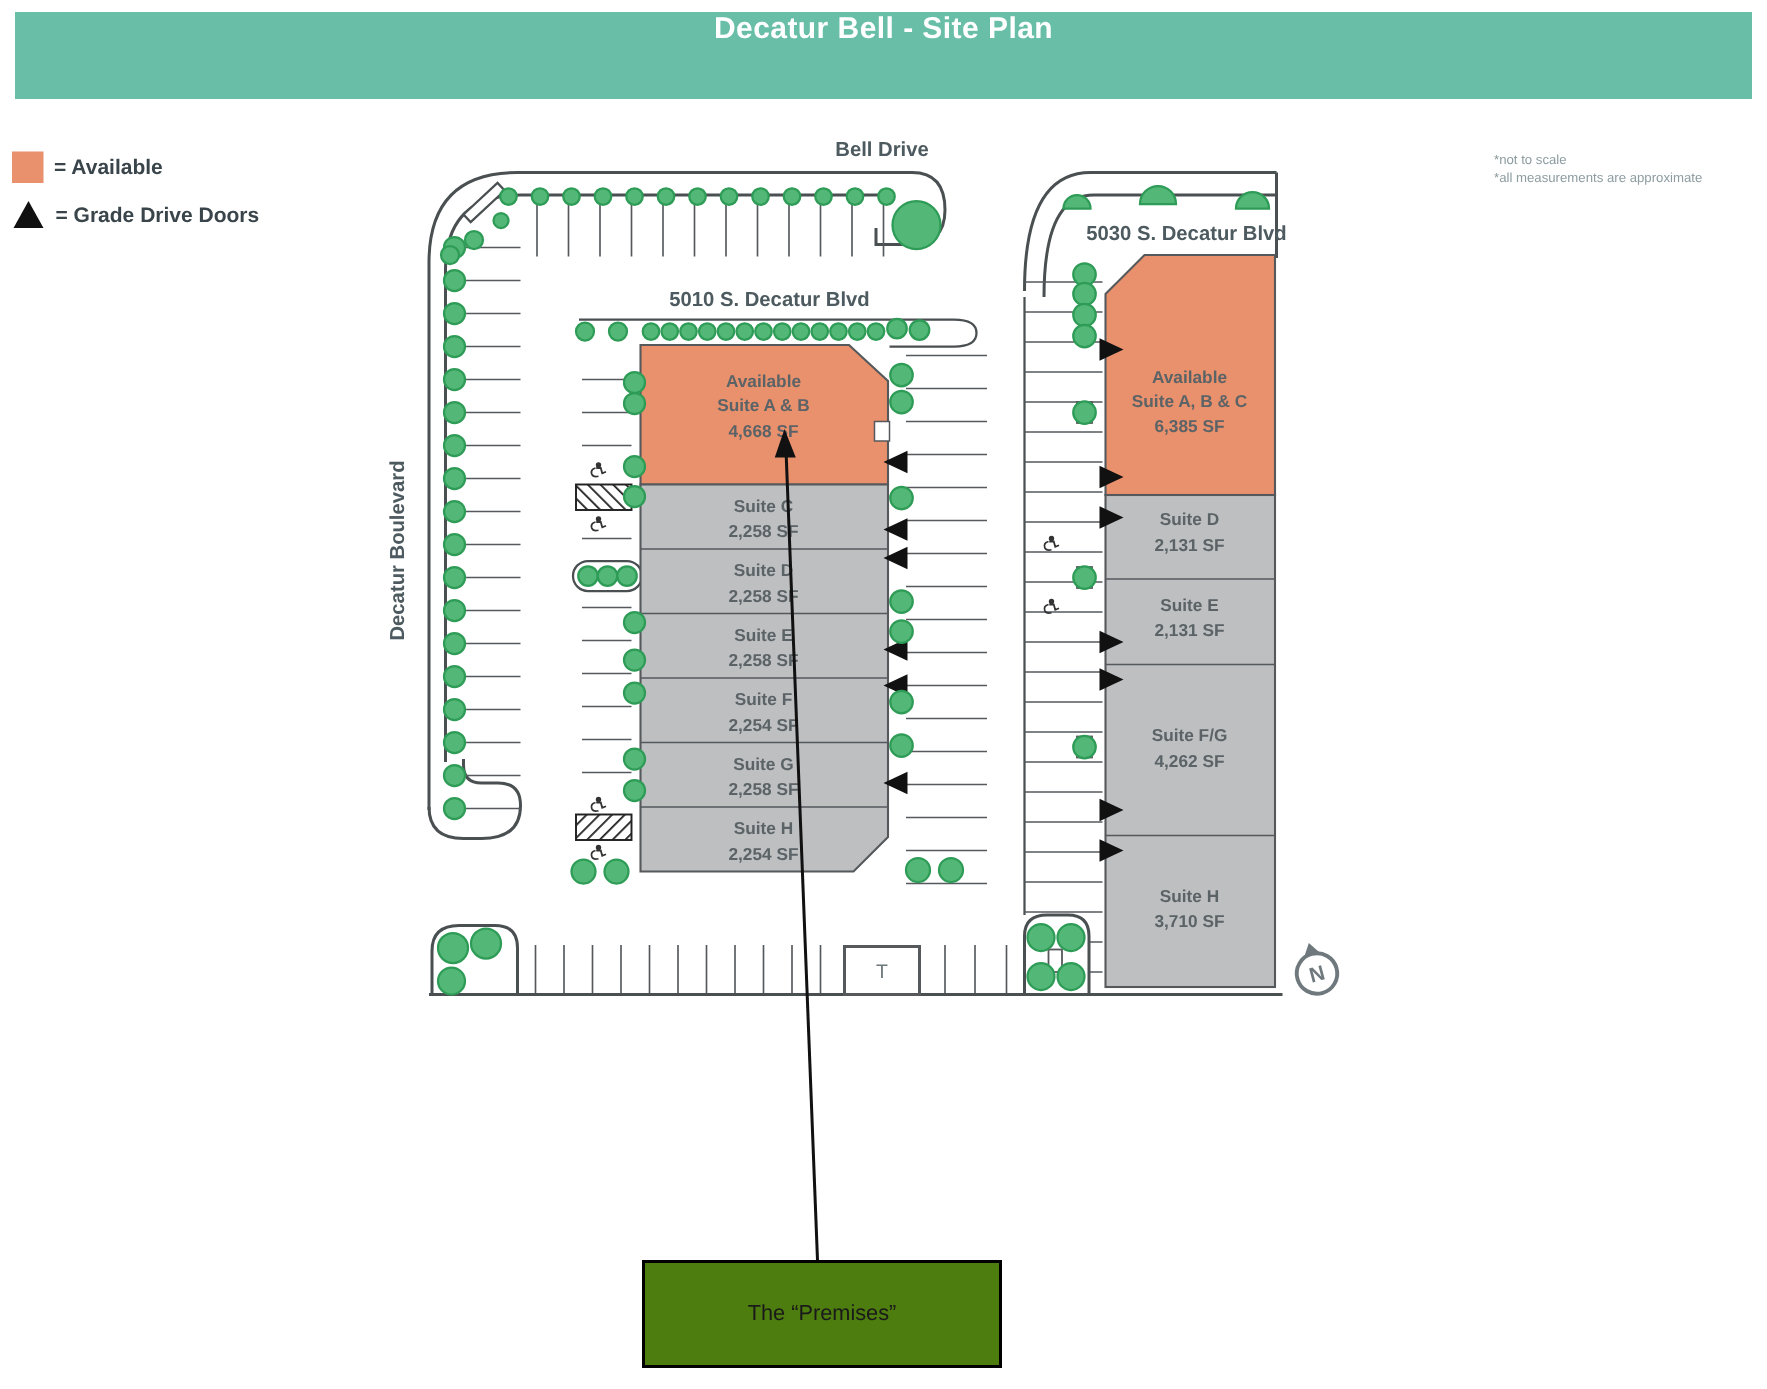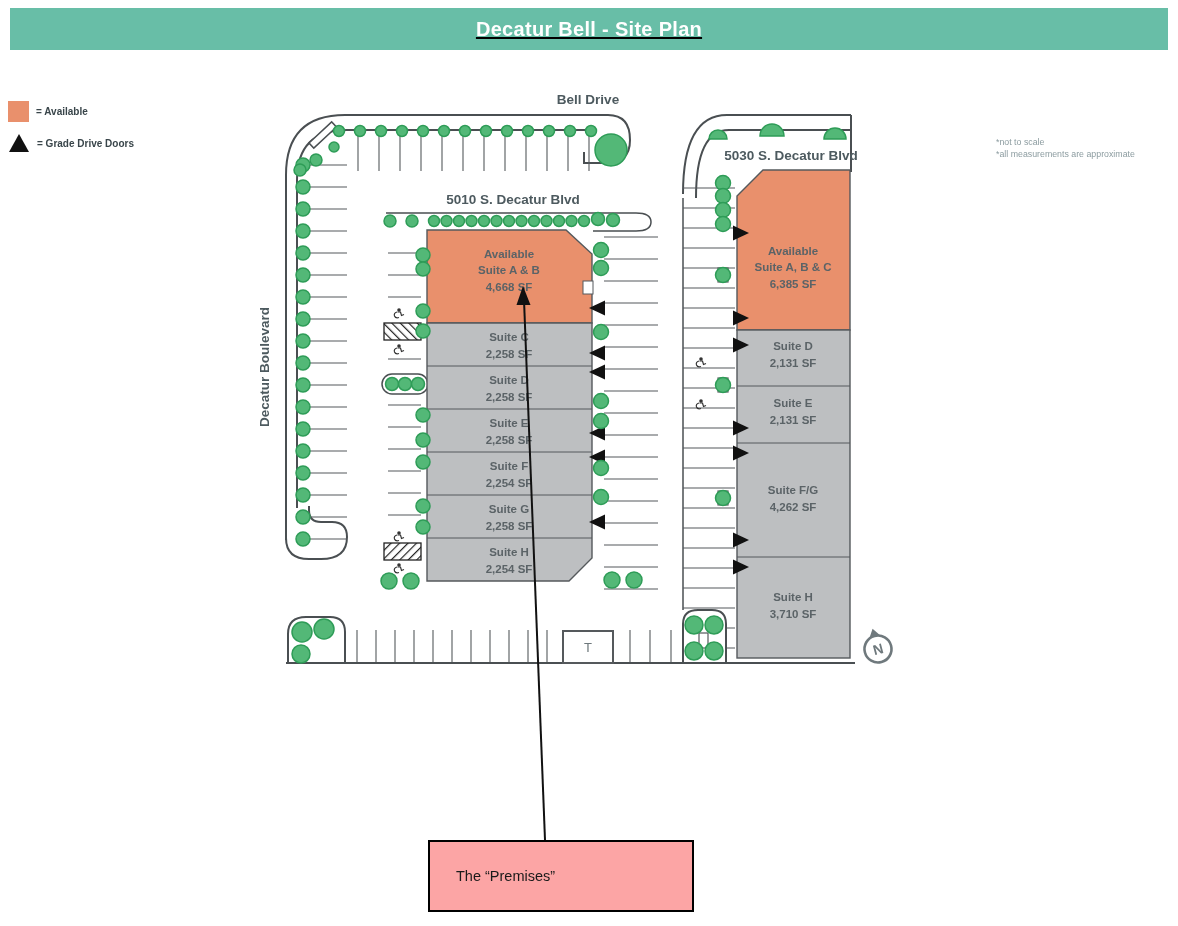--- a/index.html
+++ b/index.html
@@ -1,30 +1,30 @@
 <!DOCTYPE html>
 <html><head>
 <meta charset="utf-8">
 <style>
   html,body{margin:0;padding:0;background:#fff;}
   body{position:relative;width:1178px;height:926px;font-family:"Liberation Sans",sans-serif;overflow:hidden;}
-  .header{position:absolute;left:10px;top:8px;width:1158px;height:42px;background:#68BEA7;
-          display:flex;align-items:center;justify-content:center;text-decoration:underline;}
+  .header{position:absolute;left:10px;top:8px;width:1158px;height:58px;background:#68BEA7;
+          display:flex;align-items:flex-start;justify-content:center;}
   .header h1{margin:0;color:#fff;font-size:20px;font-weight:700;letter-spacing:.3px;}
   .legend{position:absolute;left:8px;top:100px;}
   .legend-row{display:flex;align-items:center;margin-bottom:10px;height:22px;}
   .swatch{width:21px;height:21px;background:#E9906C;margin-right:7px;}
   .tri{width:0;height:0;border-left:10px solid transparent;border-right:10px solid transparent;
        border-bottom:18px solid #111;margin-right:8px;margin-left:1px;}
-  .legend-label{font-size:10px;font-weight:700;color:#39454A;}
-  .notes{position:absolute;left:996px;top:101px;font-size:8.8px;line-height:11.5px;color:#8C9CA0;margin-top:36px;}
+  .legend-label{font-size:14px;font-weight:700;color:#39454A;}
+  .notes{position:absolute;left:996px;top:101px;font-size:8.8px;line-height:11.5px;color:#8C9CA0;}
   svg.plan{position:absolute;left:0;top:0;}
   .callout{position:absolute;left:428px;top:840px;width:236px;height:68px;border:2px solid #000;
-           background:#fca5a5;display:flex;align-items:center;justify-content:flex-start;
-           font-size:14.5px;color:#1a1a1a;padding-left:26px;}
+           background:#4d7c0f;display:flex;align-items:center;justify-content:center;
+           font-size:14.5px;color:#1a1a1a;}
   text{font-family:"Liberation Sans",sans-serif;}
   .street{font-size:13.5px;font-weight:700;fill:#4D5A5F;}
   .suitetxt{font-size:11.5px;font-weight:700;fill:#5B6367;text-anchor:middle;}
   .tlabel{font-size:13px;fill:#6E787C;text-anchor:middle;}
   .ntxt{font-size:14px;font-weight:700;fill:#6F797D;text-anchor:middle;}
 </style>
 </head>
 <body>
 
 <div class="header">

